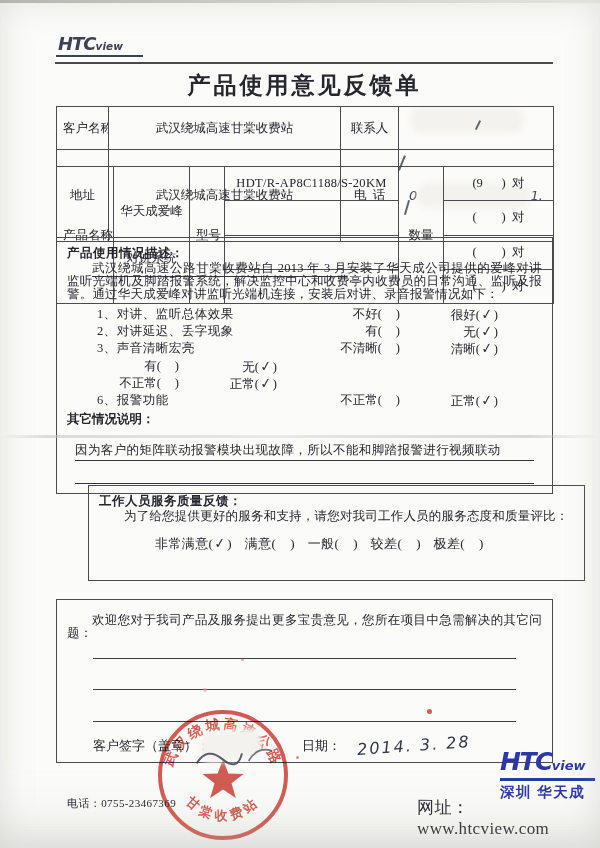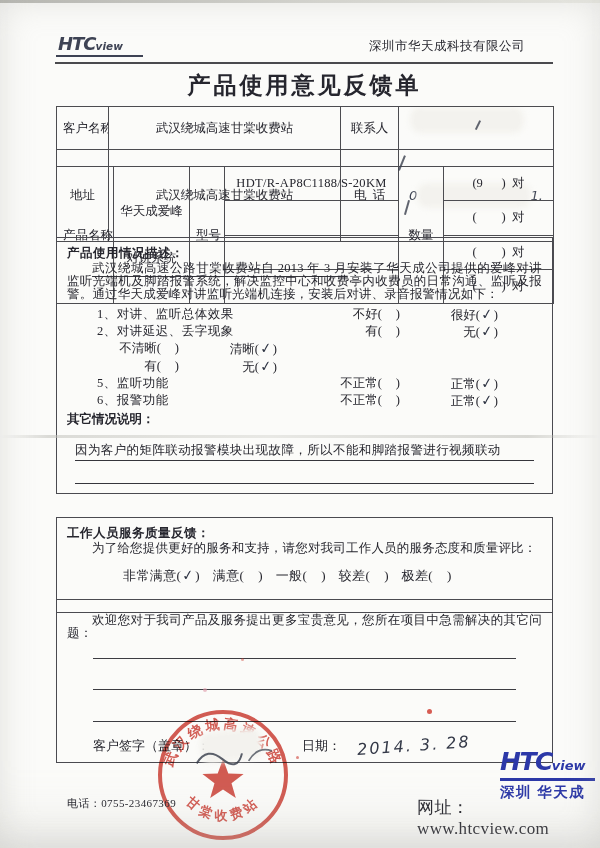--- a/index.html
+++ b/index.html
@@ -48,21 +48,21 @@
   .chk-row{display:flex;line-height:16.2px;}
   .chk-label{flex:1;padding-left:30px;letter-spacing:.5px;}
   .chk-neg{width:112px;text-align:right;}
   .chk-pos{width:98px;text-align:right;padding-right:44px;}
   .pb{display:inline-block;}
   .chk{display:inline-block;min-width:14px;text-align:center;font-family:"DejaVu Sans","Liberation Sans",sans-serif;font-weight:bold;font-size:12.5px;color:#2f3544;transform:rotate(-8deg);}
   .chk.big{font-size:14px;}
   .other-label{margin-top:2px;font-weight:bold;}
   .note-line{margin:14px 8px 0 8px;border-bottom:1.3px solid #35353b;padding-bottom:1px;letter-spacing:.4px;}
   .blank-line{margin:4px 8px 0 8px;height:18px;border-bottom:1.3px solid #35353b;}
-  .service-box{top:517px;height:82px;}
+  .service-box{top:485px;height:82px;margin-left:32px;}
   .rating-row{margin-top:12px;padding-left:56px;font-size:13px;letter-spacing:.4px;}
   .rating-row .opt{margin-right:9px;}
   .suggest-box{top:599px;height:150px;}
   .suggest-box .para{margin-top:8px;}
   .sline{border-bottom:1px solid #3c3c42;margin:0 26px;}
   .sline.s1{height:18px;} .sline.s2{height:30px;} .sline.s3{height:31px;}
   .sig-row{position:absolute;left:36px;right:10px;bottom:7px;display:flex;align-items:center;font-size:13px;}
   .date-label{margin-left:92px;}
   .date-value{margin-left:16px;font-family:"DejaVu Sans","Liberation Sans",sans-serif;font-style:italic;font-size:16px;letter-spacing:2px;color:#333847;transform:rotate(-4deg);display:inline-block;}
   
@@ -92,21 +92,20 @@
   .fl-caption{font-size:14.5px;font-weight:bold;color:#2c38a8;letter-spacing:1.5px;}
 </style>
 </head>
 <body>
 
 <div class="page">
   <div class="scan-edge-top"></div>
 
   <div class="header">
     <span class="logo"><span class="lg-main">HTC</span><span class="lg-sub">view</span></span>
-    <span class="company">深圳市华天成科技有限公司</span>
   </div>
   <div class="header-rule"></div>
   <div class="title">产品使用意见反馈单</div>
 
   <table class="tbl top-tbl">
     <colgroup>
         <col style="width:52px">
         <col style="width:232px">
         <col style="width:58px">
         <col style="width:155px">
@@ -177,29 +176,29 @@
         <span class="chk-label">1、对讲、监听总体效果</span>
         <span class="chk-neg"><span>不好</span><span class="pb">(</span><span class="chk"></span><span class="pb">)</span></span>
         <span class="chk-pos"><span>很好</span><span class="pb">(</span><span class="chk big">✓</span><span class="pb">)</span></span>
       </div>
       <div class="chk-row">
         <span class="chk-label">2、对讲延迟、丢字现象</span>
         <span class="chk-neg"><span>有</span><span class="pb">(</span><span class="chk"></span><span class="pb">)</span></span>
         <span class="chk-pos"><span>无</span><span class="pb">(</span><span class="chk big">✓</span><span class="pb">)</span></span>
       </div>
       <div class="chk-row">
+        <span class="chk-label">3、声音清晰宏亮</span>
         <span class="chk-neg"><span>不清晰</span><span class="pb">(</span><span class="chk"></span><span class="pb">)</span></span>
         <span class="chk-pos"><span>清晰</span><span class="pb">(</span><span class="chk big">✓</span><span class="pb">)</span></span>
       </div>
       <div class="chk-row">
         <span class="chk-neg"><span>有</span><span class="pb">(</span><span class="chk"></span><span class="pb">)</span></span>
         <span class="chk-pos"><span>无</span><span class="pb">(</span><span class="chk big">✓</span><span class="pb">)</span></span>
       </div>
       <div class="chk-row">
-        <span class="chk-label">5、监听功能</span>
         <span class="chk-neg"><span>不正常</span><span class="pb">(</span><span class="chk"></span><span class="pb">)</span></span>
         <span class="chk-pos"><span>正常</span><span class="pb">(</span><span class="chk big">✓</span><span class="pb">)</span></span>
       </div>
       <div class="chk-row">
         <span class="chk-label">6、报警功能</span>
         <span class="chk-neg"><span>不正常</span><span class="pb">(</span><span class="chk"></span><span class="pb">)</span></span>
         <span class="chk-pos"><span>正常</span><span class="pb">(</span><span class="chk big">✓</span><span class="pb">)</span></span>
       </div>
     </div>
     <div class="other-label">其它情况说明：</div>

